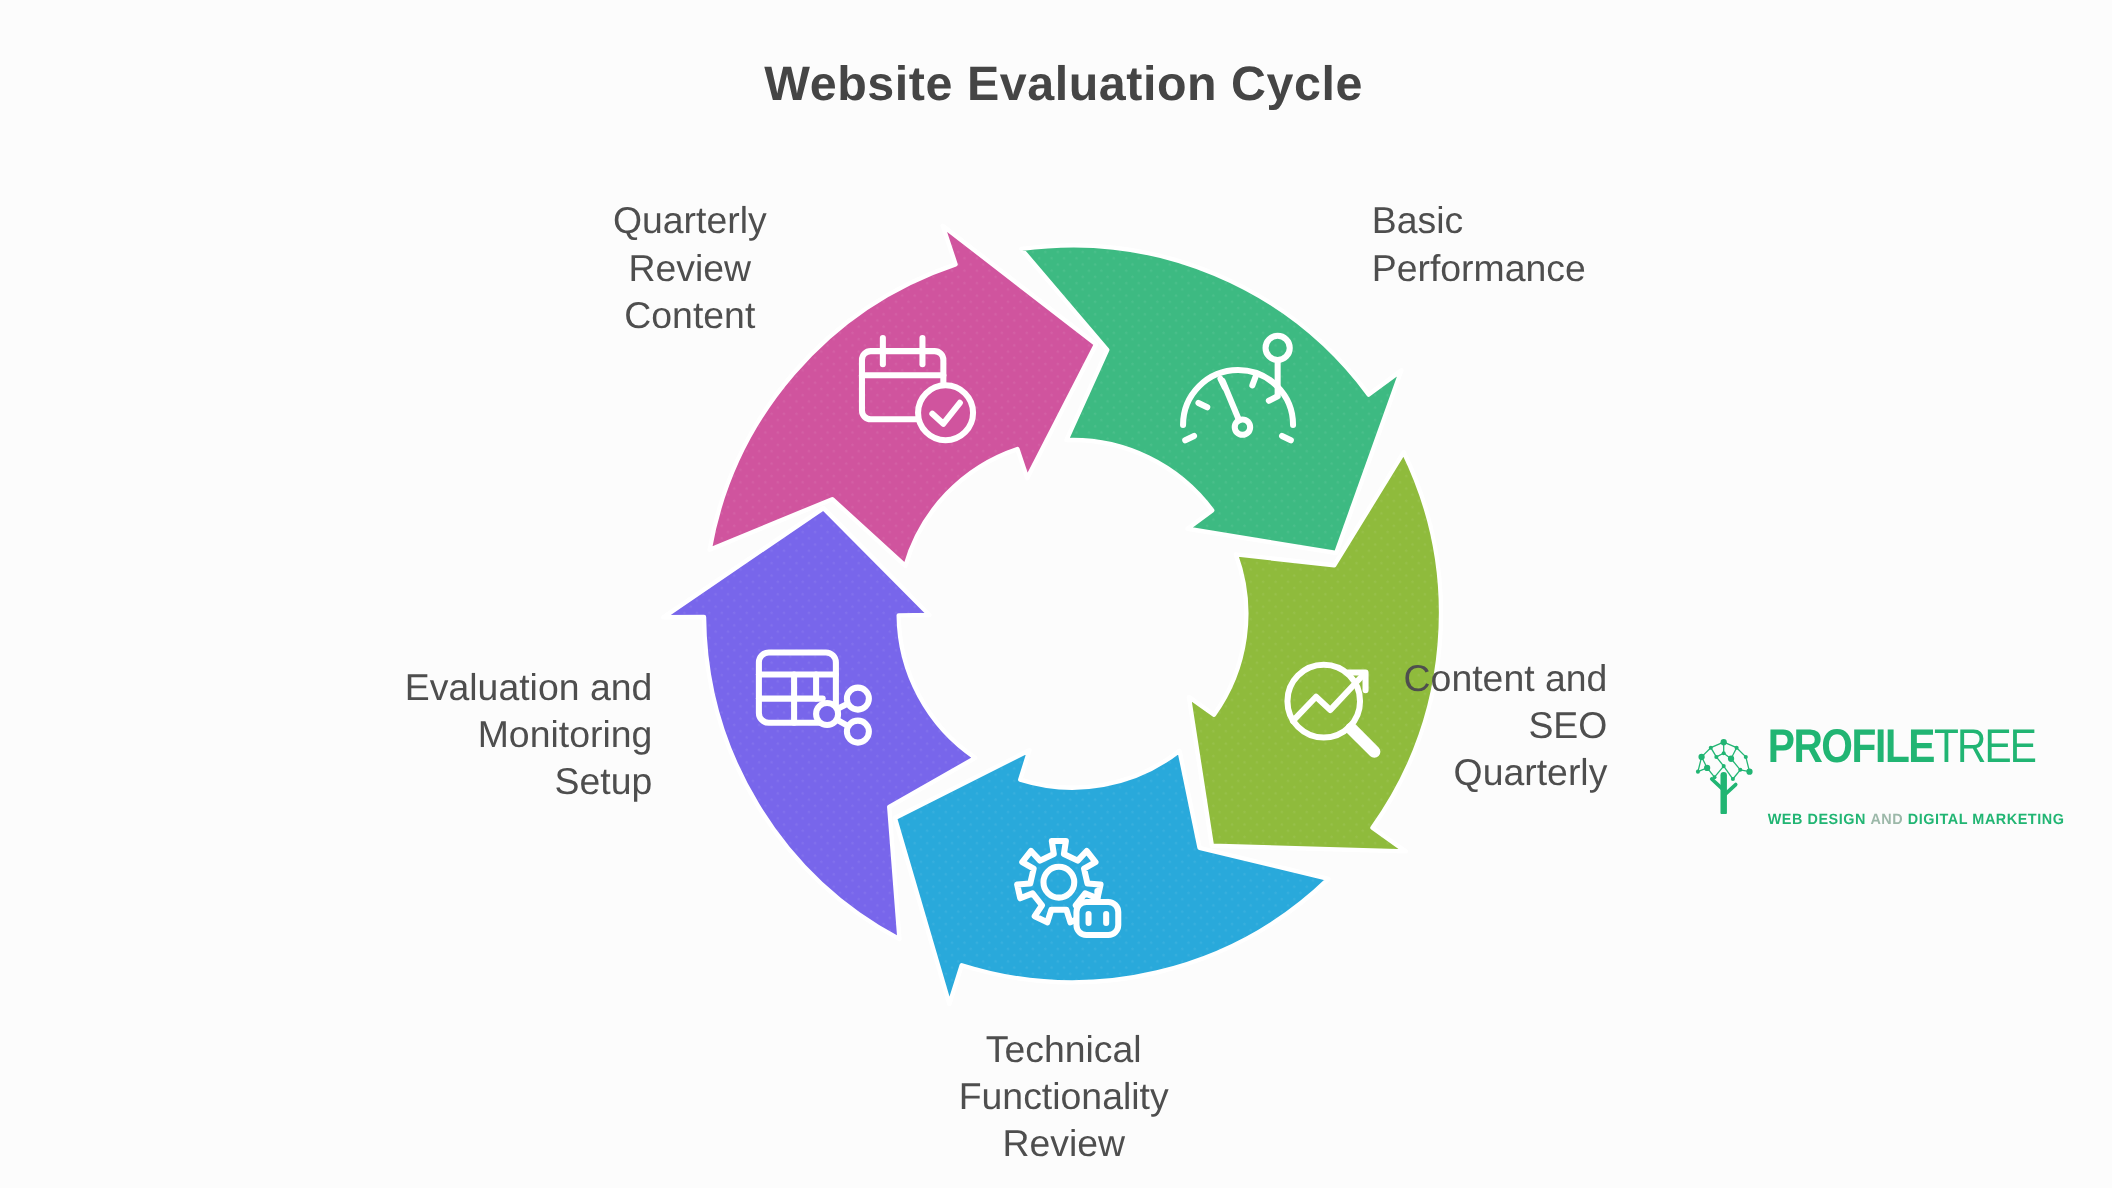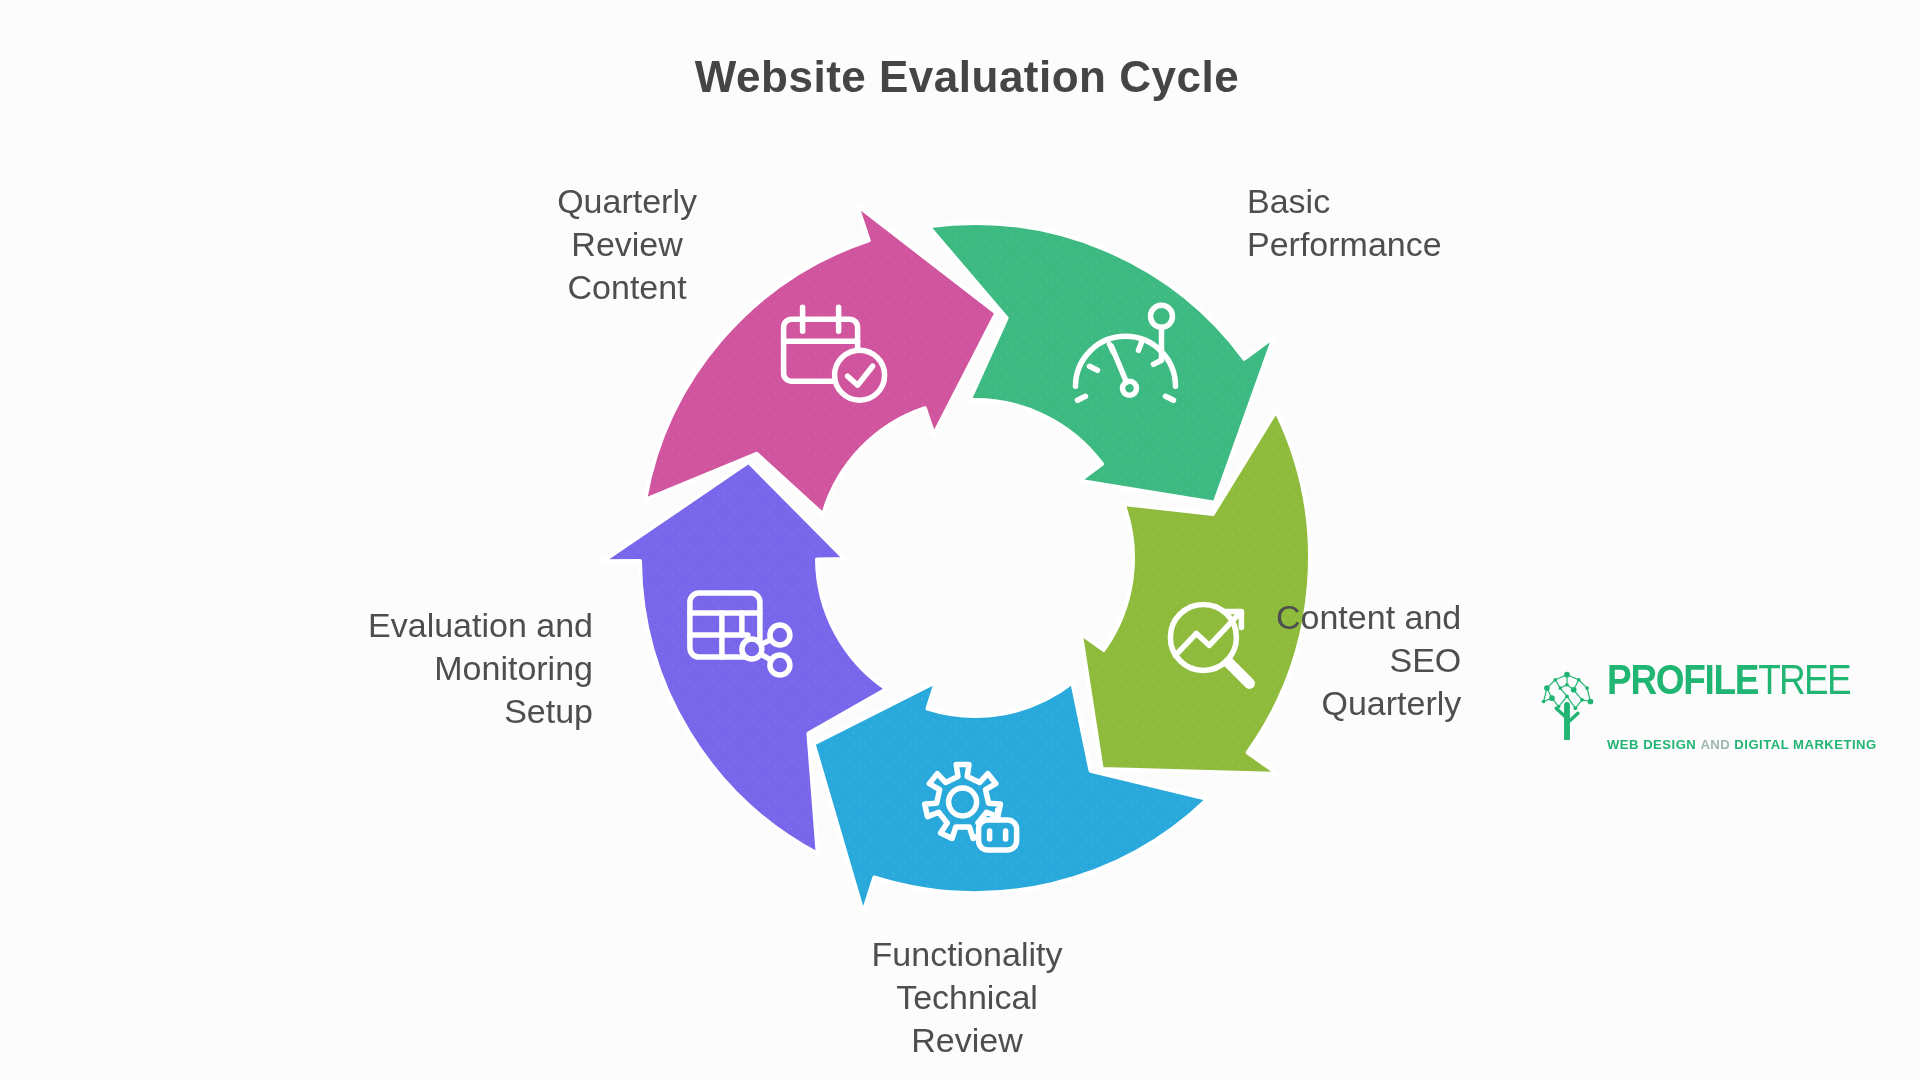--- a/index.html
+++ b/index.html
@@ -131,22 +131,22 @@
   <div class="label l1">
     <div>Basic</div>
     <div>Performance</div>
   </div>
   <div class="label l2">
     <div>Content and</div>
     <div>SEO</div>
     <div>Quarterly</div>
   </div>
   <div class="label l3">
+    <div>Technical</div>
     <div>Functionality</div>
-    <div>Technical</div>
     <div>Review</div>
   </div>
   <div class="label l4">
     <div>Evaluation and</div>
     <div>Monitoring</div>
     <div>Setup</div>
   </div>
 
   <div class="logo">
     <svg class="tree" viewBox="0 0 72 86">

